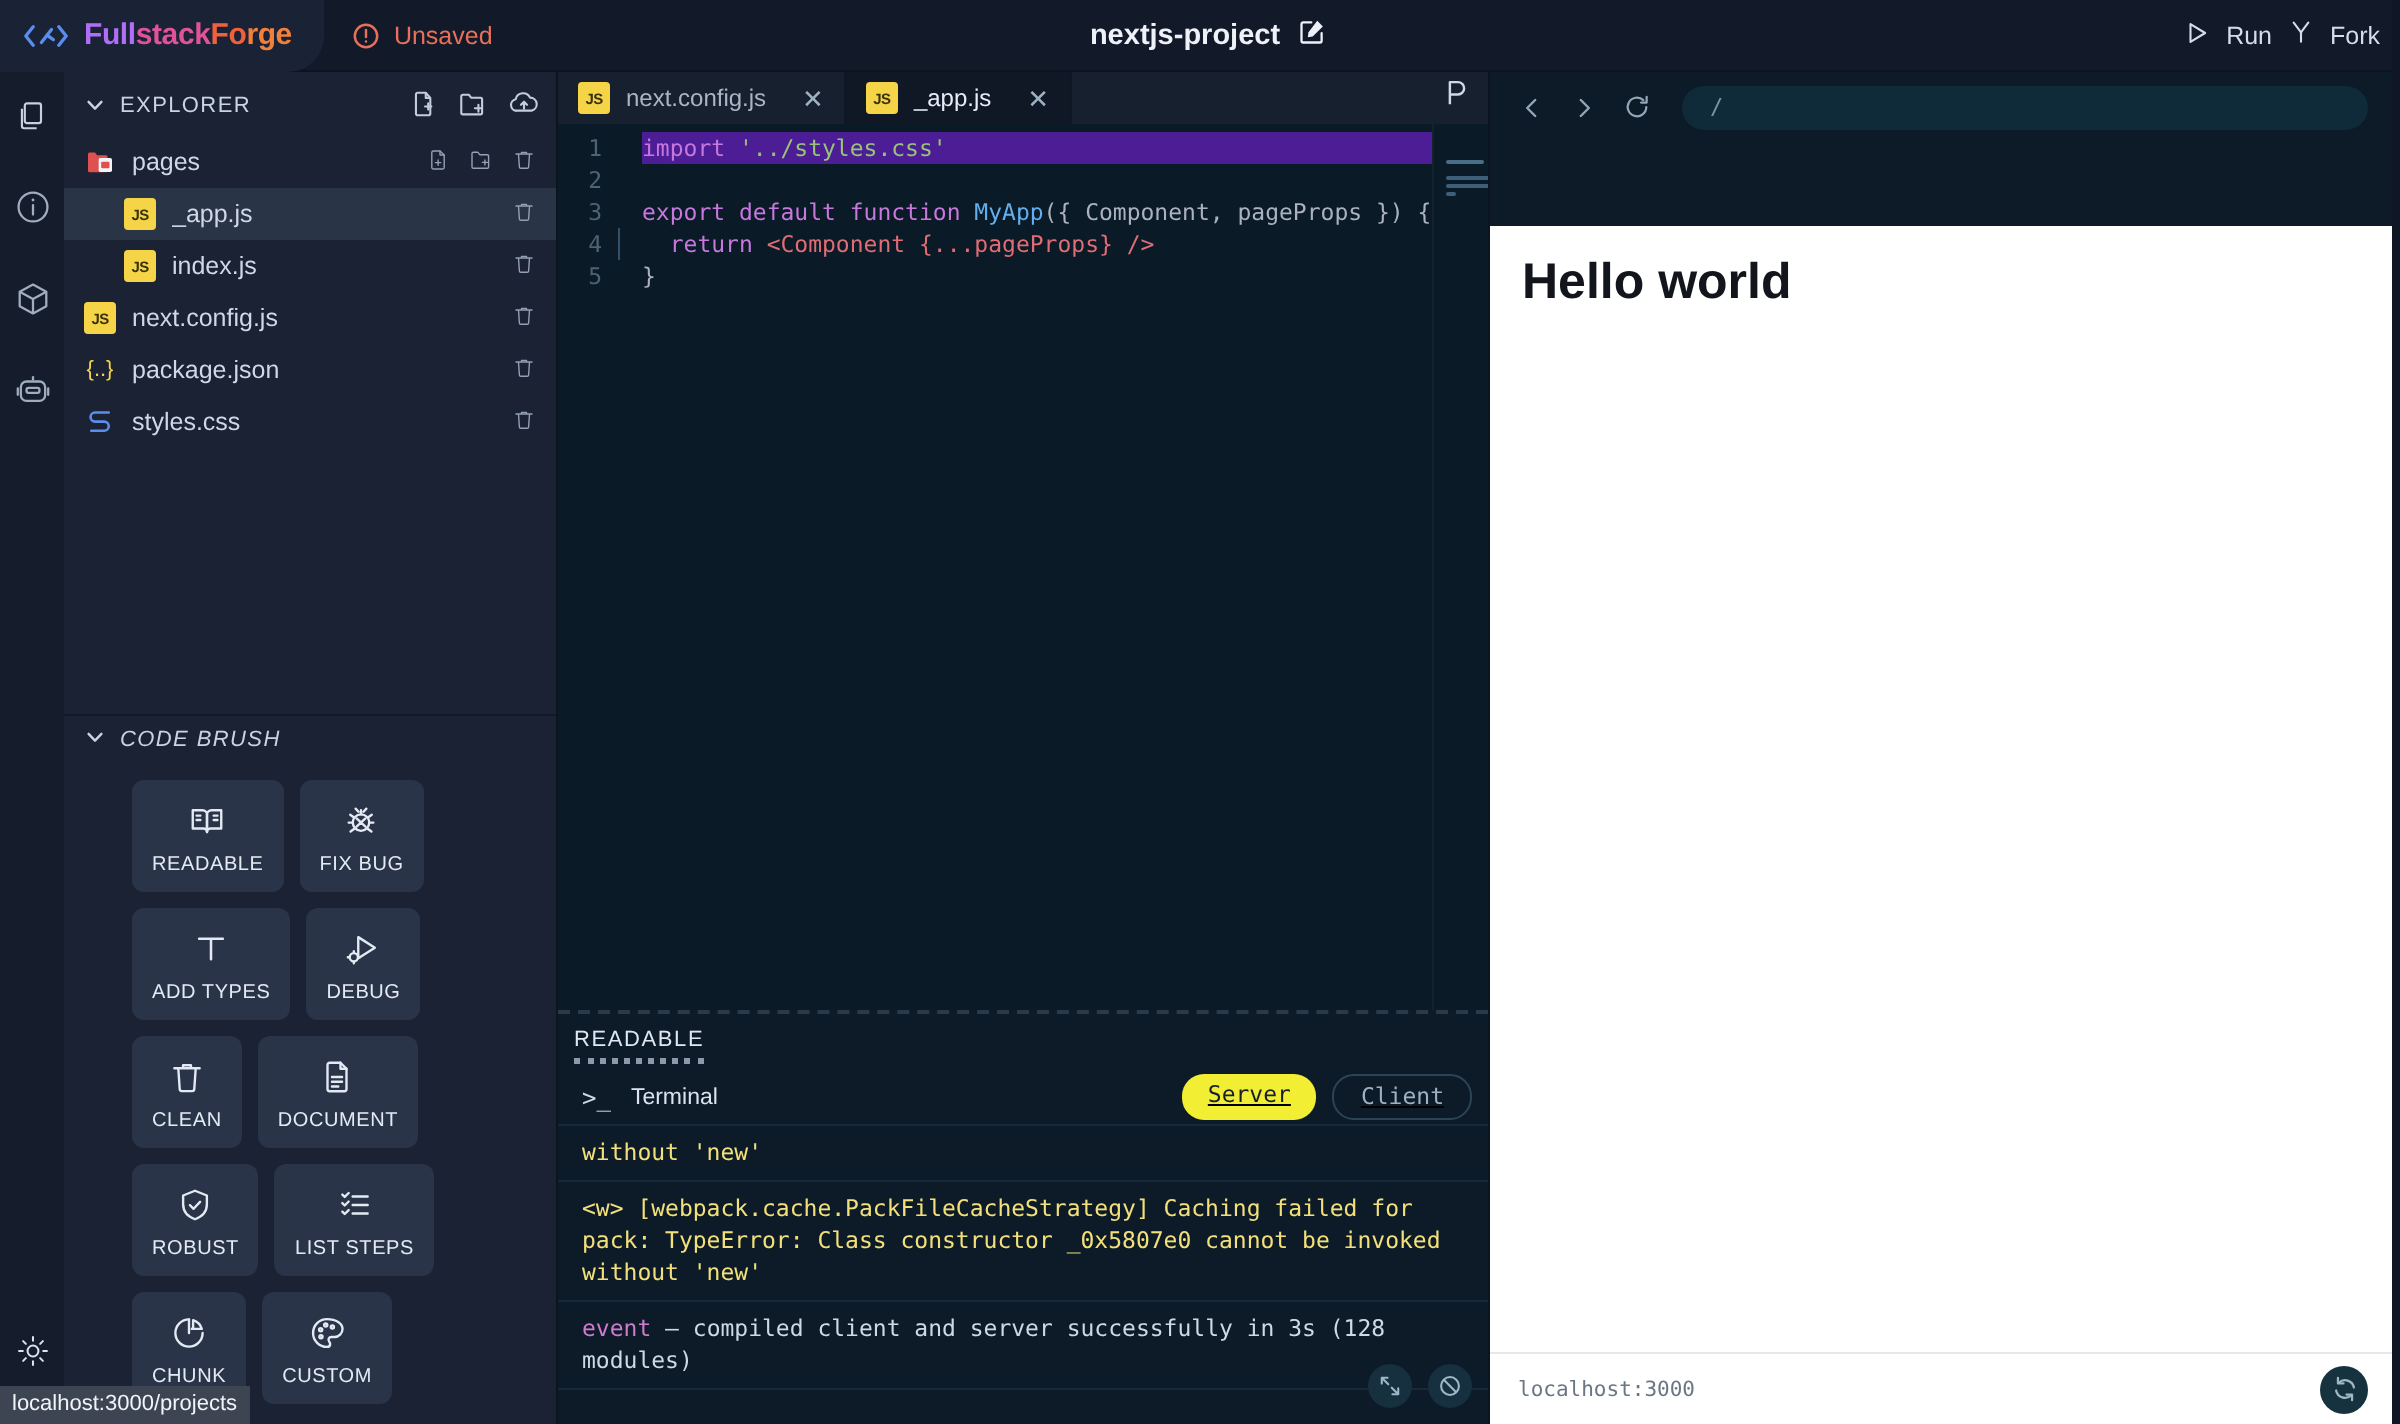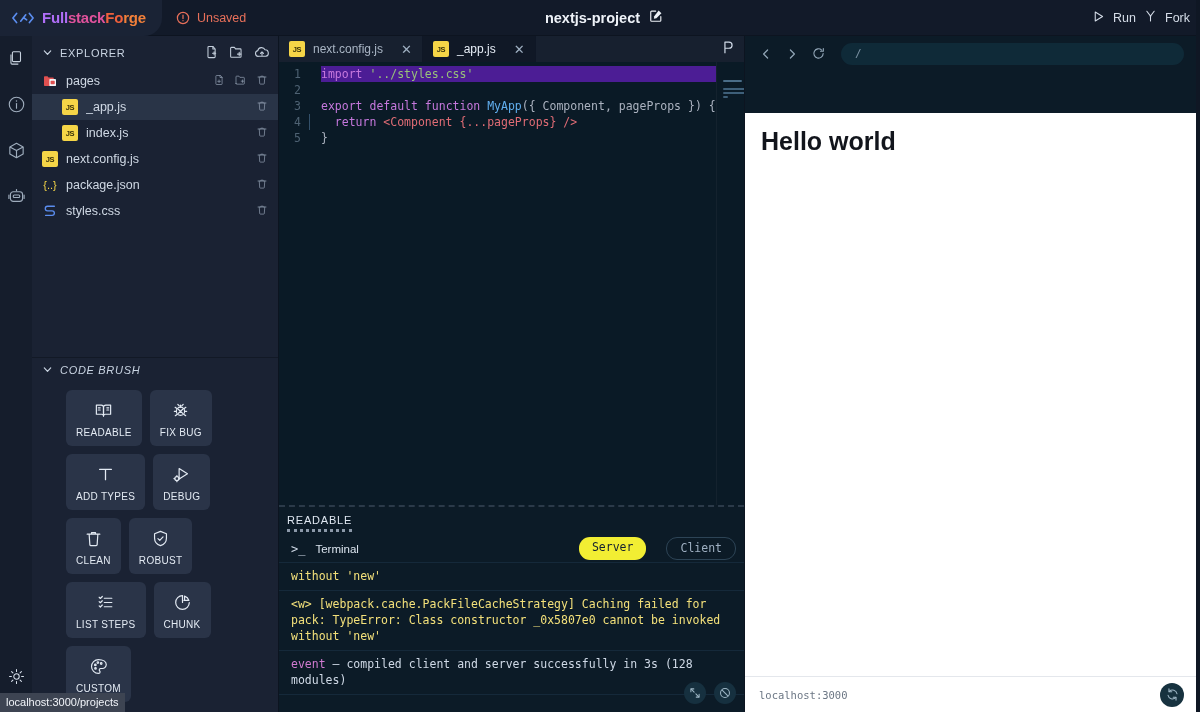--- a/index.html
+++ b/index.html
@@ -119,21 +119,21 @@
   .minimap { width:66px; flex:0 0 66px; border-left:1px solid #14222e; position:relative; background:#0a1a26;}
   .mm-line { height:2px; margin: 0 6px 2px 6px; border-radius:1px; }
 
   
   .console { flex:0 0 auto; height: 207px; background:#0c1b27; border-top:2px dashed #2b3a49; display:flex; flex-direction:column;}
   .console-head { height:28px; display:flex; align-items:flex-start; padding: 7px 0 0 8px;}
   .console-title { font-size:11px; letter-spacing:.8px; color:#dfe7f1; border-bottom:3px dotted #8c99a9; padding-bottom:3px;}
   .term-bar { height:28px; display:flex; align-items:center; padding: 0 8px 0 12px; gap:10px; border-bottom:1px solid #15293a;}
   .term-label { font-size:11.5px; color:#dbe4ee; font-family:"Liberation Sans", sans-serif;}
   .term-prompt { font-family:"DejaVu Sans Mono", monospace; font-size:12px; color:#cfd9e6;}
-  .seg { margin-left:auto; display:flex; gap:20px; }
+  .seg { margin-left:auto; display:flex; gap:8px;text-decoration:underline; }
   .pill { font-family:"DejaVu Sans Mono", monospace; font-size:11.5px; padding: 3px 13px 4px; border-radius:11px; cursor:pointer;}
   .pill.on { background:#f2ee33; color:#142030; }
   .pill.off { background:transparent; color:#9fb0c2; border:1px solid #2d4456;}
   .term-body { flex:1; overflow:hidden; font-family:"DejaVu Sans Mono", monospace; font-size:11.5px; line-height:16px; color:#f3e07a; position:relative;}
   .log { padding: 5px 14px 6px 12px; border-bottom:1px solid #15293a; white-space:pre-wrap; word-break:break-word;}
   .log.ev { color:#cfd9e6; }
   .log .evk { color:#d07ad0; }
   .term-tools { position:absolute; right:8px; bottom:8px; display:flex; gap:8px;}
   .circ-btn { width:22px; height:22px; border-radius:50%; background:#16303f; display:flex; align-items:center; justify-content:center; color:#9fb7c6; cursor:pointer;}
 
@@ -415,20 +415,30 @@
             </span>
                   <span class="bl">DEBUG</span>
           </div>
           <div class="brush-btn">
             <span class="bi">
               <svg width="19" height="19" viewBox="0 0 24 24" fill="none" stroke="#e3eaf3" stroke-width="1.5" stroke-linecap="round" stroke-linejoin="round">
                 <path d="M4 6.5h16M9.5 6.5V4.6h5v1.9M6.5 6.5l.9 13.2a1.3 1.3 0 0 0 1.3 1.2h6.6a1.3 1.3 0 0 0 1.3-1.2l.9-13.2"></path>
               </svg>
             </span>
                   <span class="bl">CLEAN</span>
+          </div>
+          <div class="brush-btn">
+            <span class="bi">
+              <svg width="19" height="19" viewBox="0 0 24 24" fill="none" stroke="#e3eaf3" stroke-width="1.5" stroke-linecap="round" stroke-linejoin="round">
+                <path d="M14.2 3H7.4A1.4 1.4 0 0 0 6 4.4v15.2A1.4 1.4 0 0 0 7.4 21h9.2a1.4 1.4 0 0 0 1.4-1.4V6.8z"></path>
+                <path d="M14.2 3v3.8H18"></path>
+                <path d="M8.8 12h6.4M8.8 15h6.4M8.8 18h4"></path>
+              </svg>
+            </span>
+                  <span class="bl">DOCUMENT</span>
           </div>
           <div class="brush-btn">
             <span class="bi">
               <svg width="19" height="19" viewBox="0 0 24 24" fill="none" stroke="#e3eaf3" stroke-width="1.5" stroke-linecap="round" stroke-linejoin="round">
                 <path d="M12 3 L19.5 6v5.6c0 4.4-3 7.8-7.5 9.4-4.5-1.6-7.5-5-7.5-9.4V6z"></path>
                 <path d="M8.8 12.1l2.3 2.3 4.1-4.4"></path>
               </svg>
             </span>
                   <span class="bl">ROBUST</span>
           </div>

